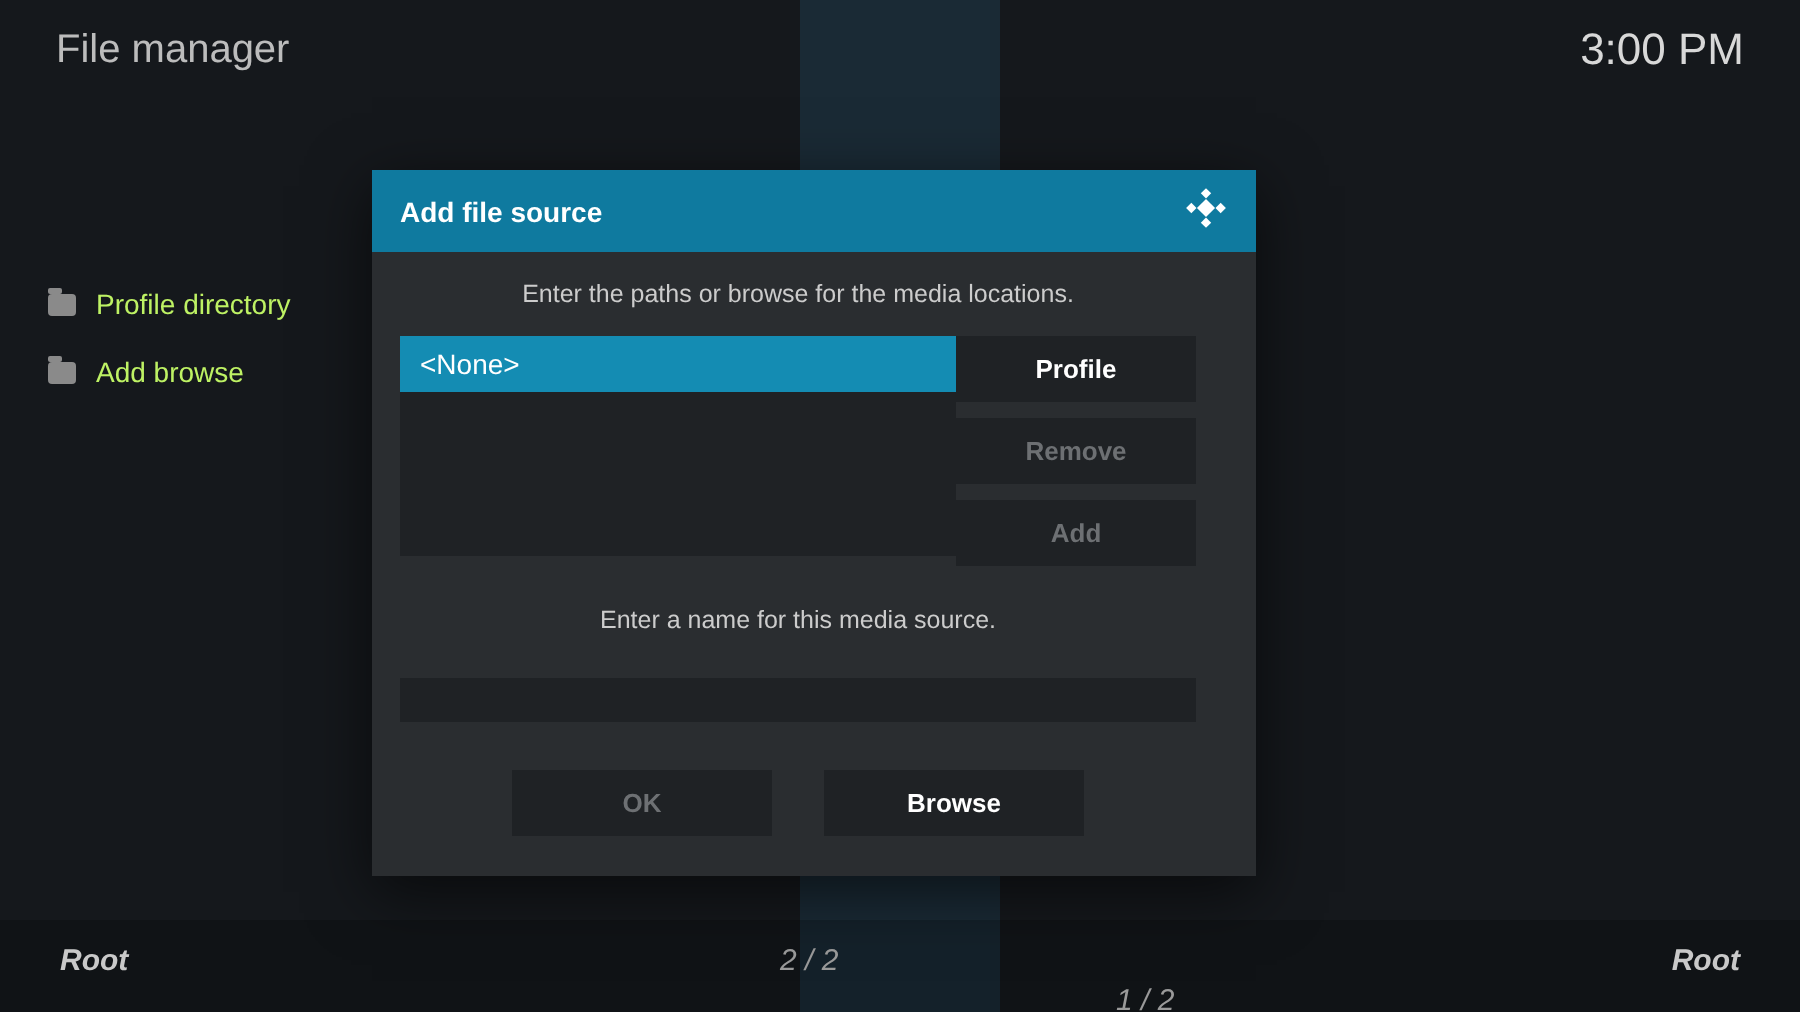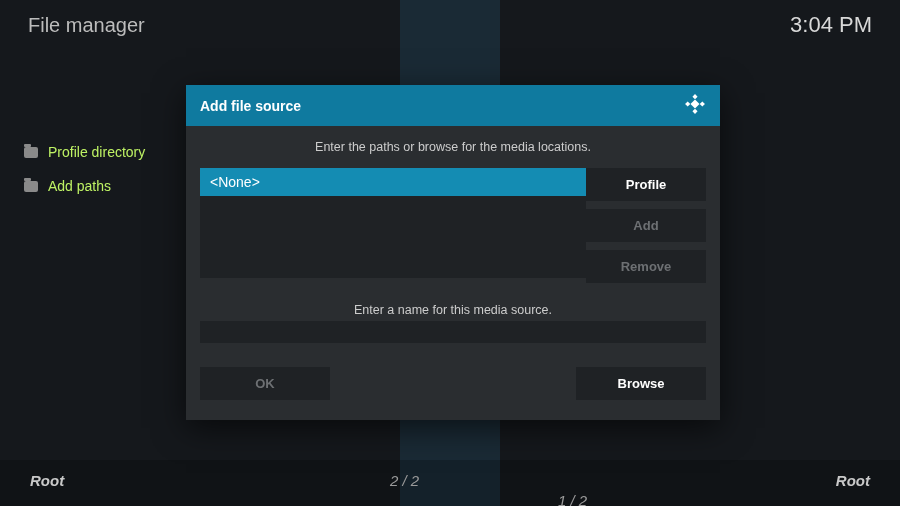--- a/index.html
+++ b/index.html
@@ -58,37 +58,37 @@
     font-size: 14px;
   }
   .sidebar-item { display:flex; align-items:center; gap:10px; margin-bottom: 18px; cursor:pointer;}
   .folder-icon { display:inline-block; width:14px; height:11px; background:#8a8a8a; border-radius:2px; position:relative;}
   .folder-icon::before{content:"";position:absolute;top:-3px;left:0;width:7px;height:3px;background:#8a8a8a;border-radius:1px;}
 
   
   .dialog {
     position: absolute;
     left: 186px; top: 85px;
-    width: 534px;
+    width: 442px;
     background: #737373;
     box-shadow: 0 8px 30px rgba(0,0,0,0.6);
     z-index: 5;
   }
   .dialog-title {
     background: #0f7a9f;
     color: #fff;
     font-weight: bold;
     font-size: 14px;
     padding: 8px 14px;
     display: flex;
     justify-content: space-between;
     align-items: center;
   }
   .kodi-logo svg { width:22px; height:22px; }
-  .dialog-body { padding: 14px 14px 20px 14px; background:#2a2d30;}
+  .dialog-body { padding: 14px 30px 20px 14px; background:#2a2d30;}
   .hint { text-align:center; color:#ccc; font-size:12.5px; margin-bottom:14px;}
   .path-row { display:flex; gap:0;}
   .path-list { flex:1; background:#1f2225; height:110px;}
   .path-entry {
     background:#148cb3;
     color:#fff;
     font-size:14px;
     padding:6px 10px;
     cursor:pointer;
   }
@@ -97,54 +97,54 @@
     background:#1f2225;
     color:#fff;
     font-size:13px;
     font-weight:bold;
     text-align:center;
     padding:9px 4px;
     cursor:pointer;
     border:none;
   }
   .btn.dim { color:#6d7073; cursor:default;}
-  .name-hint { text-align:center; color:#ccc; font-size:12.5px; margin:20px 0 4px;}
+  .name-hint { text-align:center; color:#ccc; font-size:12.5px; margin:20px 0 22px;}
   .name-input {
     width:100%;
     height:22px;
     background:#1f2225;
     border:none;
     outline:none;
     color:#eee;
     padding:0 8px;
     font-size:13px;
   }
-  .action-row { display:flex; justify-content:space-between; gap:26px; margin-top:24px;}
+  .action-row { display:flex; justify-content:center; gap:26px; margin-top:24px;}
   .action-row .btn { width:130px; padding:9px 4px;}
 </style>
 </head>
 <body>
 
 <div class="bg-pane bg-left"></div>
 <div class="bg-pane bg-mid"></div>
 <div class="bg-pane bg-right"></div>
 
 <div class="header">
   <div>File manager</div>
-  <div class="clock">3:04 PM</div>
+  <div class="clock">3:00 PM</div>
 </div>
 
 <div class="sidebar">
   <div class="sidebar-item">
     <span class="folder-icon"></span>
     <span>Profile directory</span>
   </div>
   <div class="sidebar-item">
     <span class="folder-icon"></span>
-    <span>Add paths</span>
+    <span>Add browse</span>
   </div>
 </div>
 
 <div class="footer">
   <span class="footer-cell fc-left">Root</span>
   <span class="footer-cell fc-lcount">2 / 2</span>
   <span class="footer-cell fc-rcount">1 / 2</span>
   <span class="footer-cell fc-right">Root</span>
 </div>
 
@@ -164,22 +164,22 @@
     </span>
   </div>
   <div class="dialog-body">
     <div class="hint">Enter the paths or browse for the media locations.</div>
     <div class="path-row">
       <div class="path-list">
         <div class="path-entry">&lt;None&gt;</div>
       </div>
       <div class="btn-col">
         <button class="btn">Profile</button>
+        <button class="btn dim">Remove</button>
         <button class="btn dim">Add</button>
-        <button class="btn dim">Remove</button>
       </div>
     </div>
     <div class="name-hint">Enter a name for this media source.</div>
     <input class="name-input" type="text" value="" style="">
     <div class="action-row">
       <button class="btn dim">OK</button>
       <button class="btn">Browse</button>
     </div>
   </div>
 </div>

